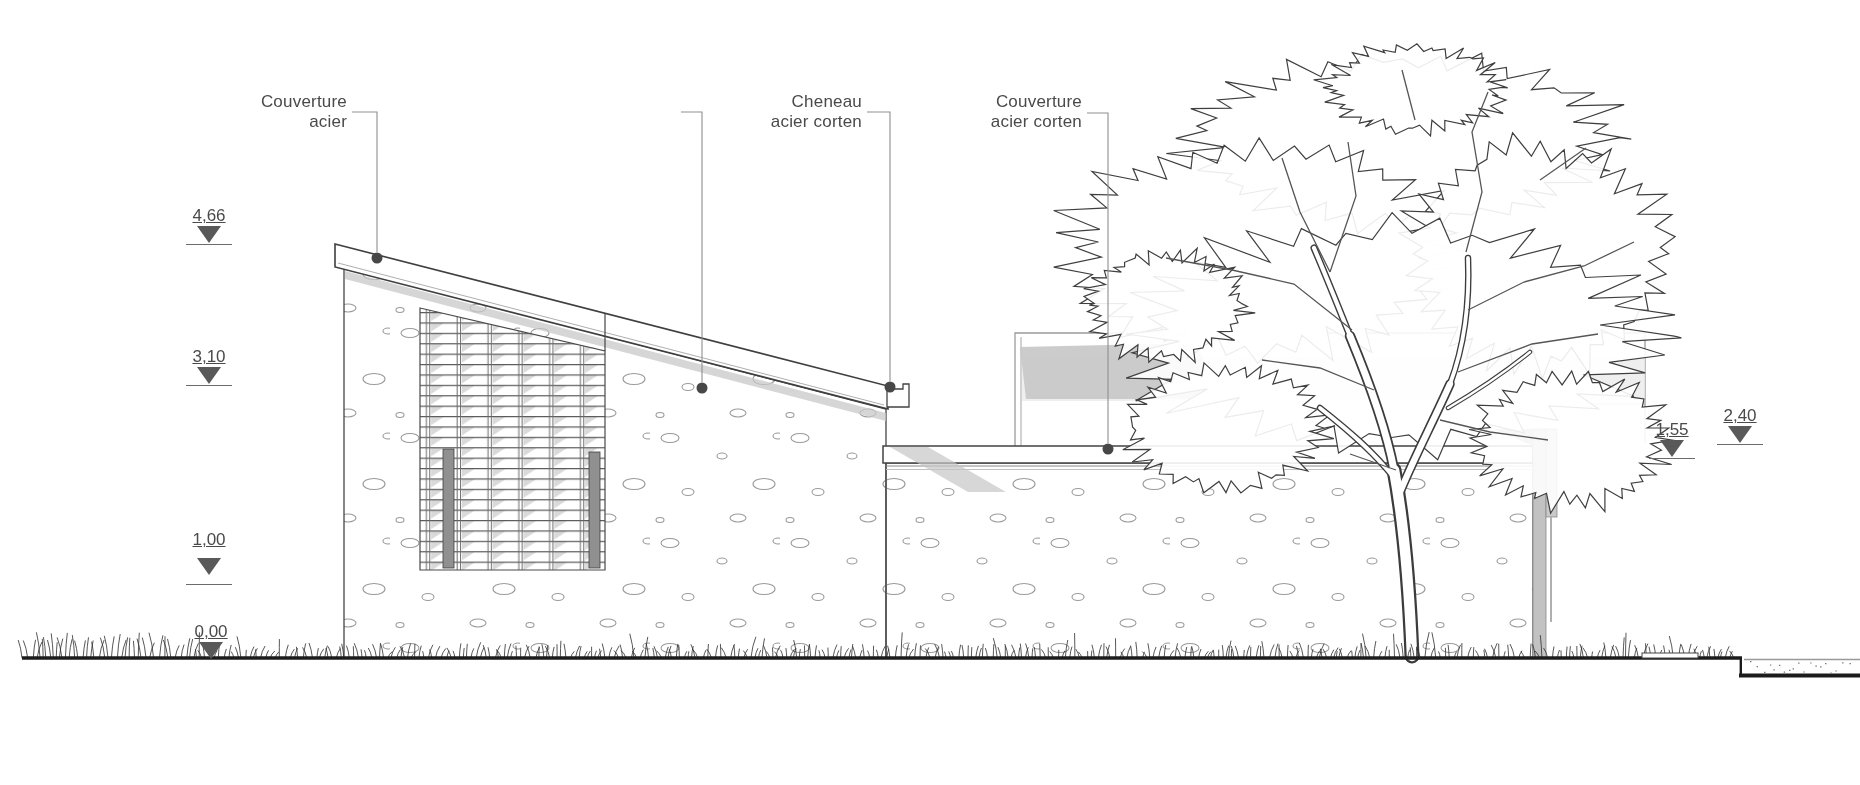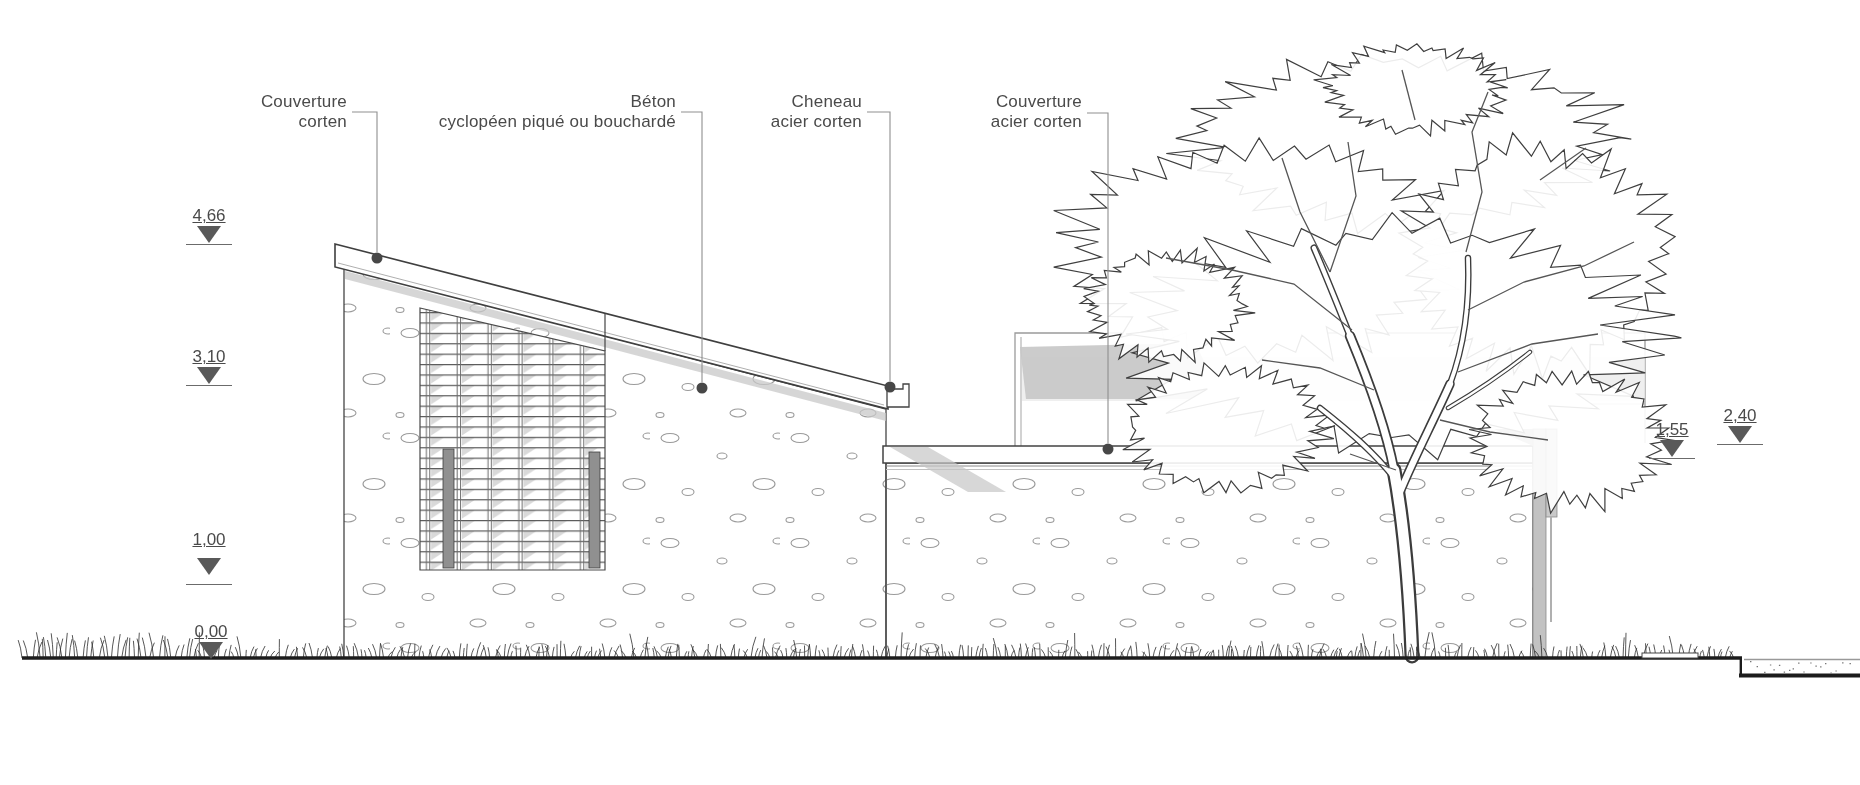--- a/index.html
+++ b/index.html
@@ -148,25 +148,21 @@
     <g fill="#474747">
       <circle cx="377" cy="258" r="5.5"></circle>
       <circle cx="702" cy="388" r="5.5"></circle>
       <circle cx="890" cy="387" r="5.5"></circle>
       <circle cx="1108" cy="449" r="5.5"></circle>
     </g>
   </svg>
 
   <div class="ann" style="top:92px;right:1513px;">
     <span>Couverture</span>
-    <span>corten</span>
-  </div>
-  <div class="ann" style="top:92px;right:1184px;">
-    <span>Béton</span>
-    <span>cyclopéen piqué ou bouchardé</span>
+    <span>acier</span>
   </div>
   <div class="ann" style="top:92px;right:998px;">
     <span>Cheneau</span>
     <span>acier corten</span>
   </div>
   <div class="ann" style="top:92px;right:778px;">
     <span>Couverture</span>
     <span>acier corten</span>
   </div>
 

